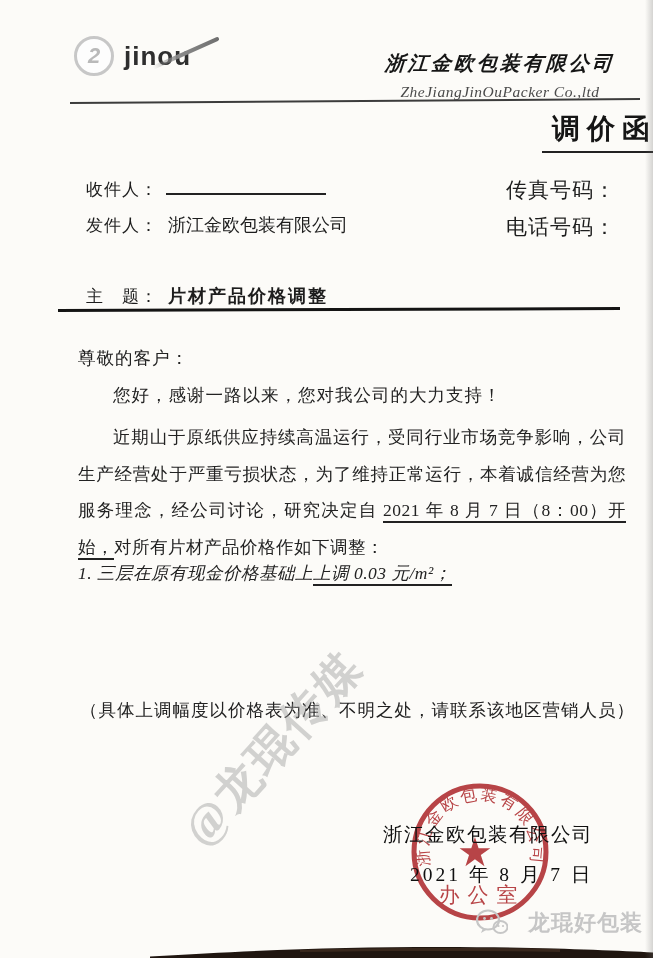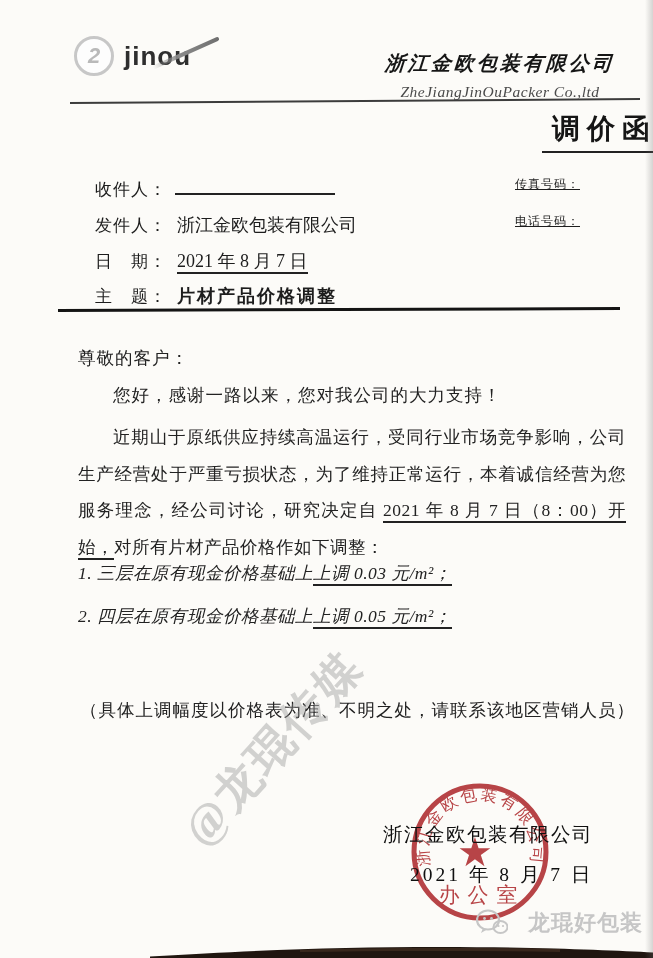--- a/index.html
+++ b/index.html
@@ -45,30 +45,30 @@
   .header-rule{
     position:absolute;left:70px;top:100px;width:570px;height:0;
     border-top:2px solid #3c3c3c;transform:rotate(-.4deg);
   }
   .doc-title{position:absolute;left:8px;top:110px;width:100%;text-align:right;}
   .doc-title span{
     display:inline-block;font-size:28px;font-weight:bold;letter-spacing:7px;
     border-bottom:2.5px solid #222;padding:0 4px 3px 10px;color:#151515;
   }
   
-  .field-row{position:absolute;left:95px;font-size:17px;white-space:nowrap;}
+  .field-row{position:absolute;left:86px;font-size:17px;white-space:nowrap;}
   .field-label{letter-spacing:1px;}
   .blank-line{
     display:inline-block;width:160px;height:17px;margin-left:8px;
     border-bottom:2px solid #222;vertical-align:baseline;
   }
   .field-value{margin-left:10px;font-size:18px;}
   .u{border-bottom:2px solid #222;padding-bottom:1px;}
   .field-value.subject{font-weight:bold;letter-spacing:2px;}
-  .field-right{position:absolute;left:420px;top:0;font-size:12px;letter-spacing:1px;text-decoration:underline;}
+  .field-right{position:absolute;left:420px;top:0;font-size:21px;letter-spacing:1px;}
   .thick-rule{
     position:absolute;left:58px;top:308px;width:562px;height:0;
     border-top:3px solid #141414;transform:rotate(-.2deg);
   }
   
   .body-text{position:absolute;font-size:17.5px;color:#222;}
   .salutation{left:78px;top:346px;letter-spacing:1px;}
   .para1{left:78px;top:383px;text-indent:2em;letter-spacing:1px;}
   .para2{left:78px;top:419px;width:548px;line-height:36.5px;text-align:justify;text-indent:2em;letter-spacing:.5px;}
   .list-item{left:78px;letter-spacing:.5px;font-style:italic;}
@@ -125,35 +125,31 @@
   </div>
 
   <div class="field-row" style="top:176px;">
     <span class="field-label">收件人：</span><span class="blank-line"></span>
     <span class="field-right">传真号码：</span>
   </div>
   <div class="field-row" style="top:213px;">
     <span class="field-label">发件人：</span><span class="field-value">浙江金欧包装有限公司</span>
     <span class="field-right">电话号码：</span>
   </div>
-  <div class="field-row" style="top:249px;">
-    <span class="field-label">日　期：</span><span class="field-value u">2021 年 8 月 7 日</span>
-  </div>
   <div class="field-row" style="top:284px;">
     <span class="field-label">主　题：</span><span class="field-value subject">片材产品价格调整</span>
   </div>
 
   <div class="thick-rule"></div>
 
   <div class="body-text para1">您好，感谢一路以来，您对我公司的大力支持！</div>
   <div class="body-text salutation">尊敬的客户：</div>
   <div class="body-text para2"><span>近期山于原纸供应持续高温运行，受同行业市场竞争影响，公司生产经营处于严重亏损状态，为了维持正常运行，本着诚信经营为您服务理念，经公司讨论，研究决定自 </span><span class="u">2021 年 8 月 7 日（8：00）开始，</span><span>对所有片材产品价格作如下调整：</span></div>
 
   <div class="body-text list-item item-1"><span>1. 三层在原有现金价格基础上</span><span class="u">上调 0.03 元/m²；</span></div>
-  <div class="body-text list-item item-2"><span>2. 四层在原有现金价格基础上</span><span class="u">上调 0.05 元/m²；</span></div>
 
   <div class="body-text note">（具体上调幅度以价格表为准、不明之处，请联系该地区营销人员）</div>
 
   <div class="wm-diagonal">
     <span>@龙琨传媒</span>
   </div>
 
   <svg class="stamp-svg" width="165" height="152" viewBox="0 0 165 152">
     <circle cx="82" cy="74" r="66" fill="none" stroke="#b23538" stroke-width="5"></circle>
     <defs>

